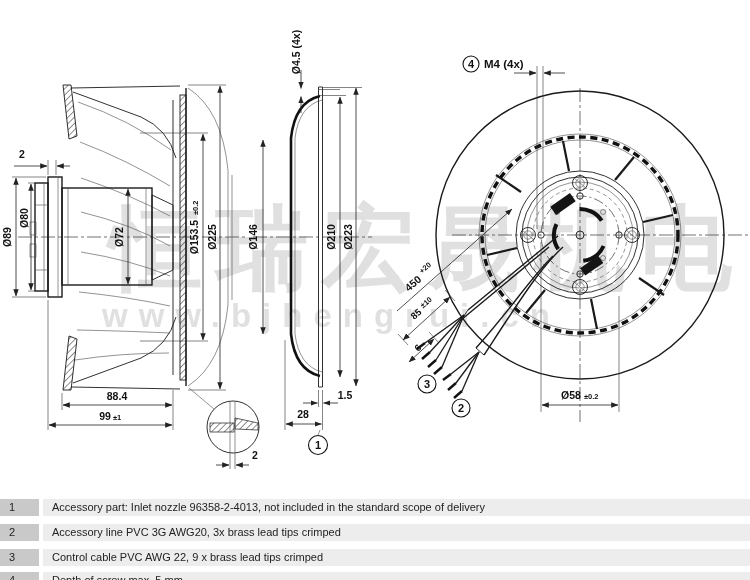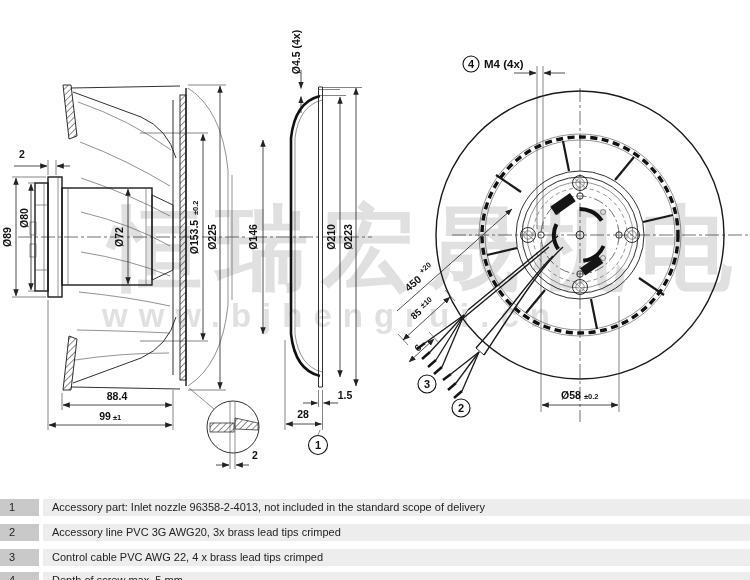--- a/index.html
+++ b/index.html
@@ -394,20 +394,20 @@
     <div class="nrow" style="top:499px">
       <div class="nnum">1</div>
       <div class="ntxt">Accessory part: Inlet nozzle 96358-2-4013, not included in the standard scope of delivery</div>
     </div>
     <div class="nrow" style="top:524px">
       <div class="nnum">2</div>
       <div class="ntxt">Accessory line PVC 3G AWG20, 3x brass lead tips crimped</div>
     </div>
     <div class="nrow" style="top:549px">
       <div class="nnum">3</div>
-      <div class="ntxt">Control cable PVC AWG 22, 4 x brass lead tips crimped</div>
+      <div class="ntxt">Control cable PVC AWG 22, 9 x brass lead tips crimped</div>
     </div>
     <div class="nrow" style="top:572px">
       <div class="nnum">4</div>
       <div class="ntxt">Depth of screw max. 5 mm</div>
     </div>
   </div>
 </div>
 
 </body></html>

